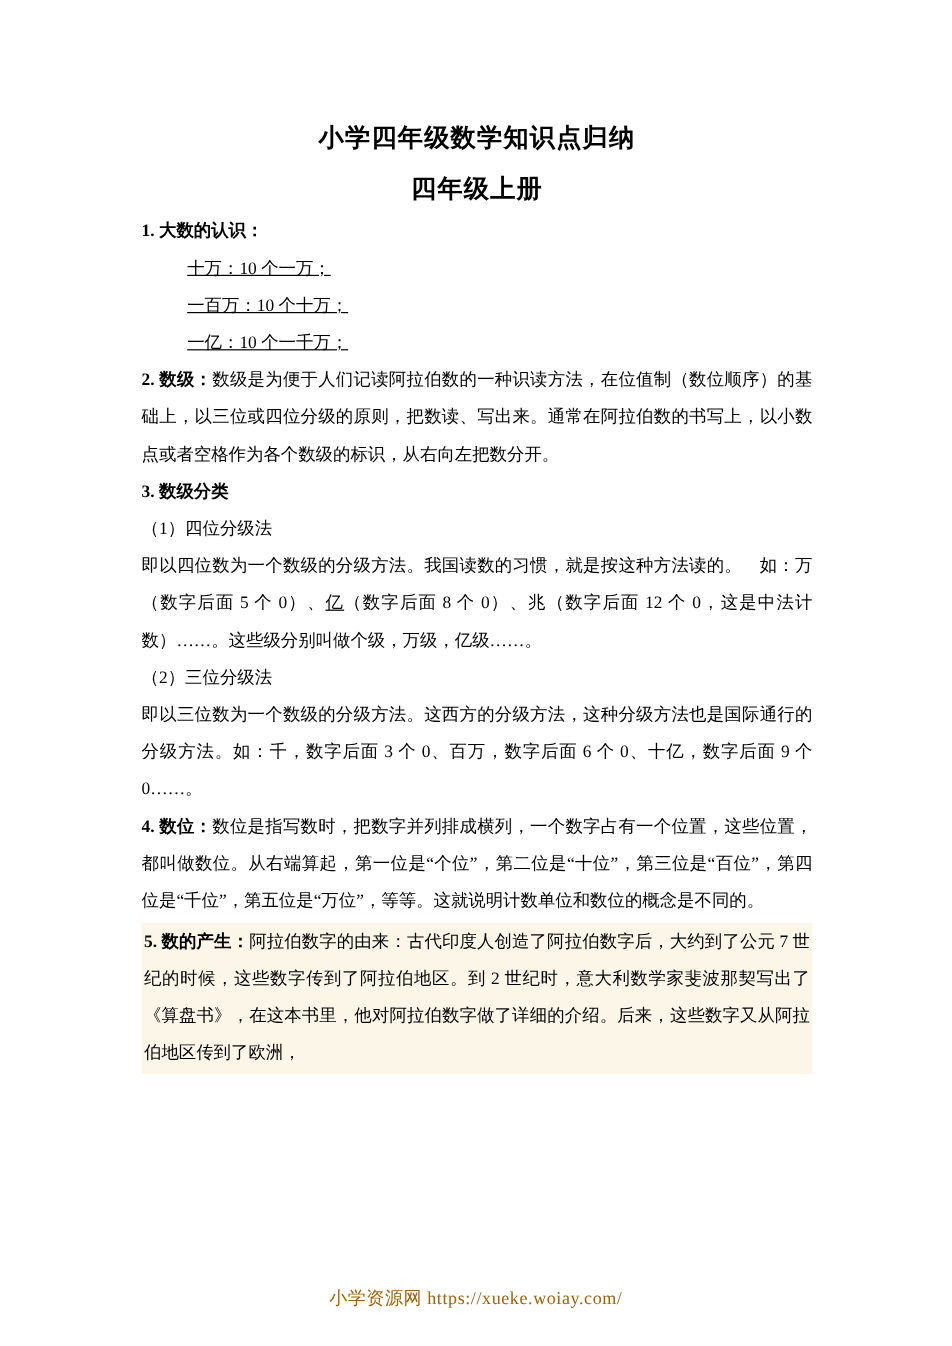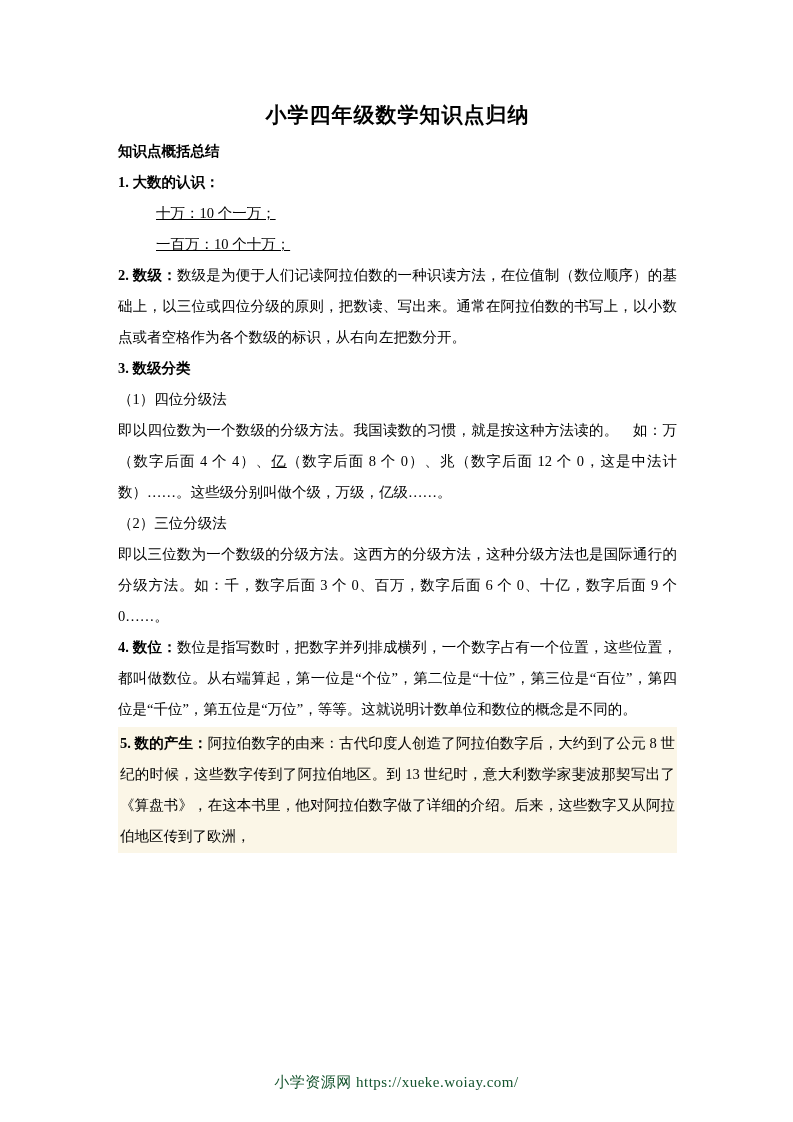--- a/index.html
+++ b/index.html
@@ -34,44 +34,45 @@
     margin-top: 2px;
     padding: 1px 2px;
   }
   .footer {
     position: absolute;
     left: 0;
     bottom: 30px;
     width: 100%;
     text-align: center;
     font-size: 15px;
-    color: #14532d;
+    color: #a16207;
     letter-spacing: 0.5px;
   }
 </style>
 </head>
 <body>
 
 <div class="page">
 
   <h1 class="doc-title">小学四年级数学知识点归纳</h1>
+  <h2 class="doc-title">四年级上册</h2>
 
-  <p class="body-line bold">知识点概括总结</p>
 
   <p class="body-line bold">1. 大数的认识：</p>
   <p class="body-line indent">十万：10 个一万；</p>
   <p class="body-line indent">一百万：10 个十万；</p>
+  <p class="body-line indent">一亿：10 个一千万；</p>
 
   <p class="body-para"><span class="bold">2. 数级：</span><span>数级是为便于人们记读阿拉伯数的一种识读方法，在位值制（数位顺序）的基础上，以三位或四位分级的原则，把数读、写出来。通常在阿拉伯数的书写上，以小数点或者空格作为各个数级的标识，从右向左把数分开。</span></p>
 
   <p class="body-line bold">3. 数级分类</p>
   <p class="body-line">（1）四位分级法</p>
-  <p class="body-para"><span>即以四位数为一个数级的分级方法。我国读数的习惯，就是按这种方法读的。　如：万（数字后面 4 个 4）、</span><span class="underline">亿</span><span>（数字后面 8 个 0）、兆（数字后面 12 个 0，这是中法计数）……。这些级分别叫做个级，万级，亿级……。</span></p>
+  <p class="body-para"><span>即以四位数为一个数级的分级方法。我国读数的习惯，就是按这种方法读的。　如：万（数字后面 5 个 0）、</span><span class="underline">亿</span><span>（数字后面 8 个 0）、兆（数字后面 12 个 0，这是中法计数）……。这些级分别叫做个级，万级，亿级……。</span></p>
   <p class="body-line">（2）三位分级法</p>
   <p class="body-para">即以三位数为一个数级的分级方法。这西方的分级方法，这种分级方法也是国际通行的分级方法。如：千，数字后面 3 个 0、百万，数字后面 6 个 0、十亿，数字后面 9 个 0……。</p>
 
   <p class="body-para"><span class="bold">4. 数位：</span><span>数位是指写数时，把数字并列排成横列，一个数字占有一个位置，这些位置，都叫做数位。从右端算起，第一位是“个位”，第二位是“十位”，第三位是“百位”，第四位是“千位”，第五位是“万位”，等等。这就说明计数单位和数位的概念是不同的。</span></p>
 
-  <p class="body-para highlight-para" style="background-color: rgb(251, 246, 231);"><span class="bold">5. 数的产生：</span><span>阿拉伯数字的由来：古代印度人创造了阿拉伯数字后，大约到了公元 8 世纪的时候，这些数字传到了阿拉伯地区。到 13 世纪时，意大利数学家斐波那契写出了《算盘书》，在这本书里，他对阿拉伯数字做了详细的介绍。后来，这些数字又从阿拉伯地区传到了欧洲，</span></p>
+  <p class="body-para highlight-para" style="background-color: rgb(251, 246, 231);"><span class="bold">5. 数的产生：</span><span>阿拉伯数字的由来：古代印度人创造了阿拉伯数字后，大约到了公元 7 世纪的时候，这些数字传到了阿拉伯地区。到 2 世纪时，意大利数学家斐波那契写出了《算盘书》，在这本书里，他对阿拉伯数字做了详细的介绍。后来，这些数字又从阿拉伯地区传到了欧洲，</span></p>
 
 </div>
 
 <div class="footer">小学资源网 https://xueke.woiay.com/</div>
 
 </body></html>

